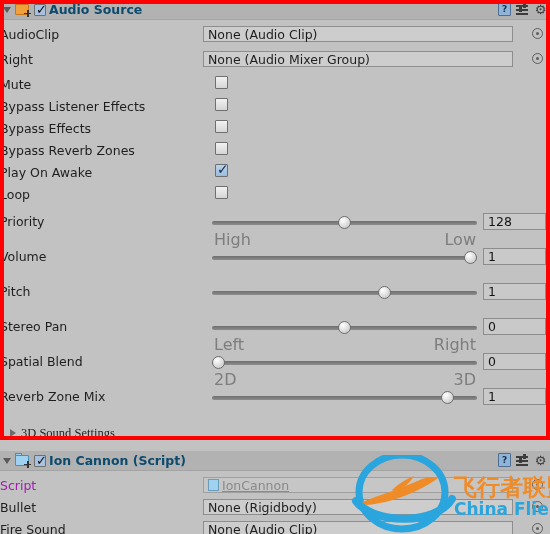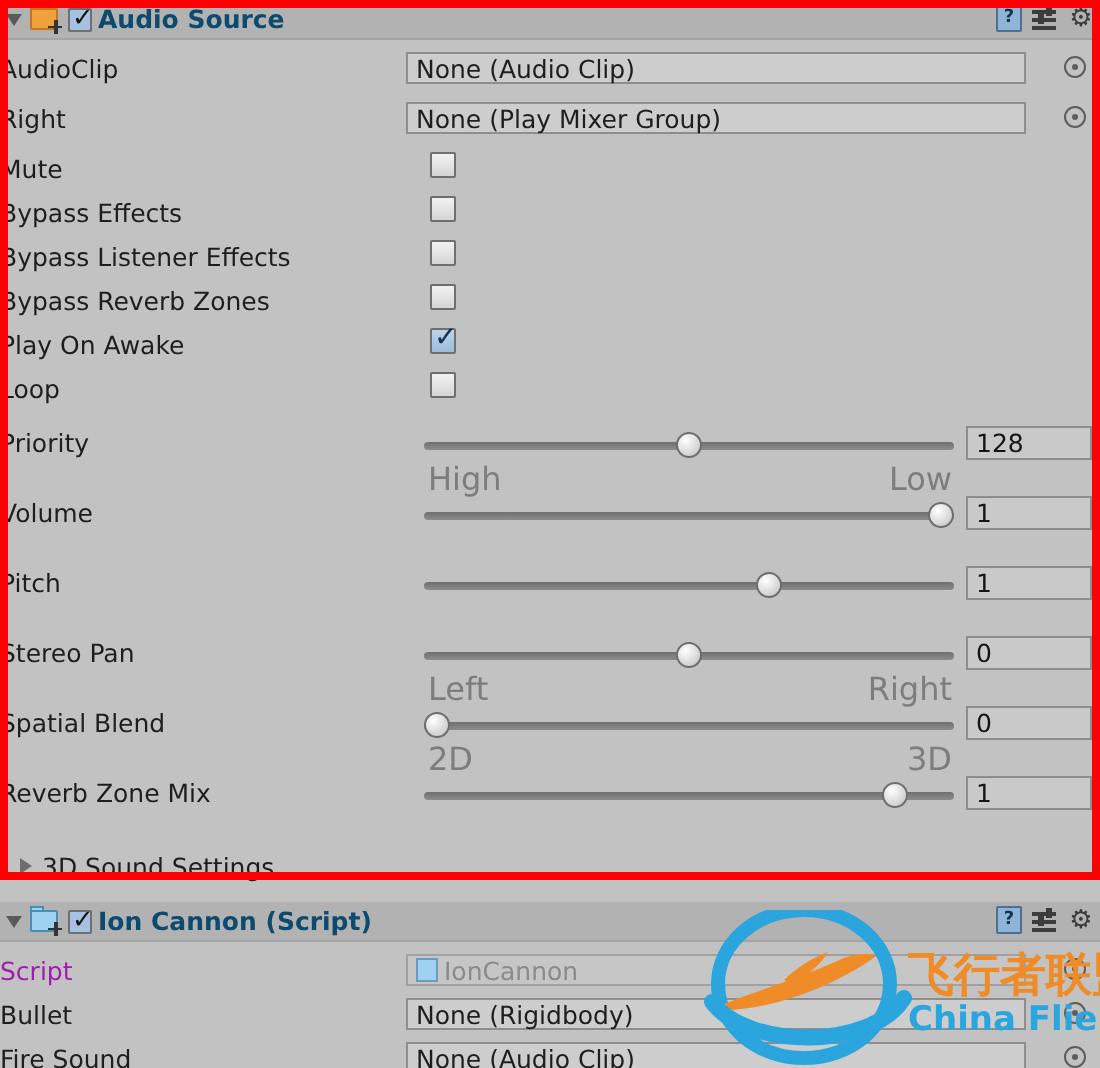--- a/index.html
+++ b/index.html
@@ -90,21 +90,21 @@
     font-size:12.5px;color:#1e1e1e;white-space:nowrap;
   }
   .lbl.dim{color:#a21caf;}
 
   
   .objfield{
     position:absolute;left:203px;top:3px;width:310px;height:16px;
     background:#cdcdcd;border:1px solid #8e8e8e;box-sizing:border-box;
     display:flex;align-items:center;padding-left:4px;font-size:12.5px;color:#1e1e1e;
   }
-  .objfield.dim{color:#8a8a8a;background:#c6c6c6;border-color:#a0a0a0;}
+  .objfield.dim{color:#8a8a8a;background:#c6c6c6;border-color:#a0a0a0;text-decoration:underline;}
   .objfield .scripticon{
     width:9px;height:10px;background:#9fd2f0;border:1px solid #6d9cbb;margin-right:3px;display:inline-block;
   }
   .picker{
     position:absolute;left:532px;top:5px;width:11px;height:11px;border-radius:50%;
     border:1.5px solid #5d5d5d;box-sizing:border-box;
   }
   .picker:after{content:"";position:absolute;left:2.5px;top:2.5px;width:3px;height:3px;border-radius:50%;background:#5d5d5d;}
 
   
@@ -134,21 +134,21 @@
   .subrow{position:relative;height:13px;}
   .sublabel{
     position:absolute;top:-3px;font-size:16px;color:#7d7d7d;
   }
   .sublabel.left{left:214px;}
   .sublabel.right{right:74px;}
 
   
   .foldrow{position:relative;height:24px;display:flex;align-items:center;}
   .foldrow .tri-right{margin-left:10px;margin-right:5px;}
-  .foldrow .txt{font-size:12.5px;color:#1e1e1e;}
+  .foldrow .txt{font-size:12.5px;color:#1e1e1e;font-family:Liberation Serif, serif;}
 
   
   .watermark{position:absolute;left:340px;top:455px;width:210px;height:79px;pointer-events:none;z-index:30;}
 
   .sep{height:3px;}
 </style>
 </head>
 <body>
 
 <div class="root">
@@ -183,35 +183,35 @@
 
   <div class="row">
     <span class="lbl">AudioClip</span>
     <span class="objfield">None (Audio Clip)</span>
     <span class="picker"></span>
   </div>
   <div class="sep"></div>
 
   <div class="row">
     <span class="lbl">Right</span>
-    <span class="objfield">None (Play Mixer Group)</span>
+    <span class="objfield">None (Audio Mixer Group)</span>
     <span class="picker"></span>
   </div>
   <div class="sep"></div>
 
   <div class="row">
     <span class="lbl">Mute</span>
     <span class="cbox"></span>
   </div>
   <div class="row">
+    <span class="lbl">Bypass Listener Effects</span>
+    <span class="cbox"></span>
+  </div>
+  <div class="row">
     <span class="lbl">Bypass Effects</span>
-    <span class="cbox"></span>
-  </div>
-  <div class="row">
-    <span class="lbl">Bypass Listener Effects</span>
     <span class="cbox"></span>
   </div>
   <div class="row">
     <span class="lbl">Bypass Reverb Zones</span>
     <span class="cbox"></span>
   </div>
   <div class="row">
     <span class="lbl">Play On Awake</span>
     <span class="cbox checked">
         <span class="tick">✓</span>

